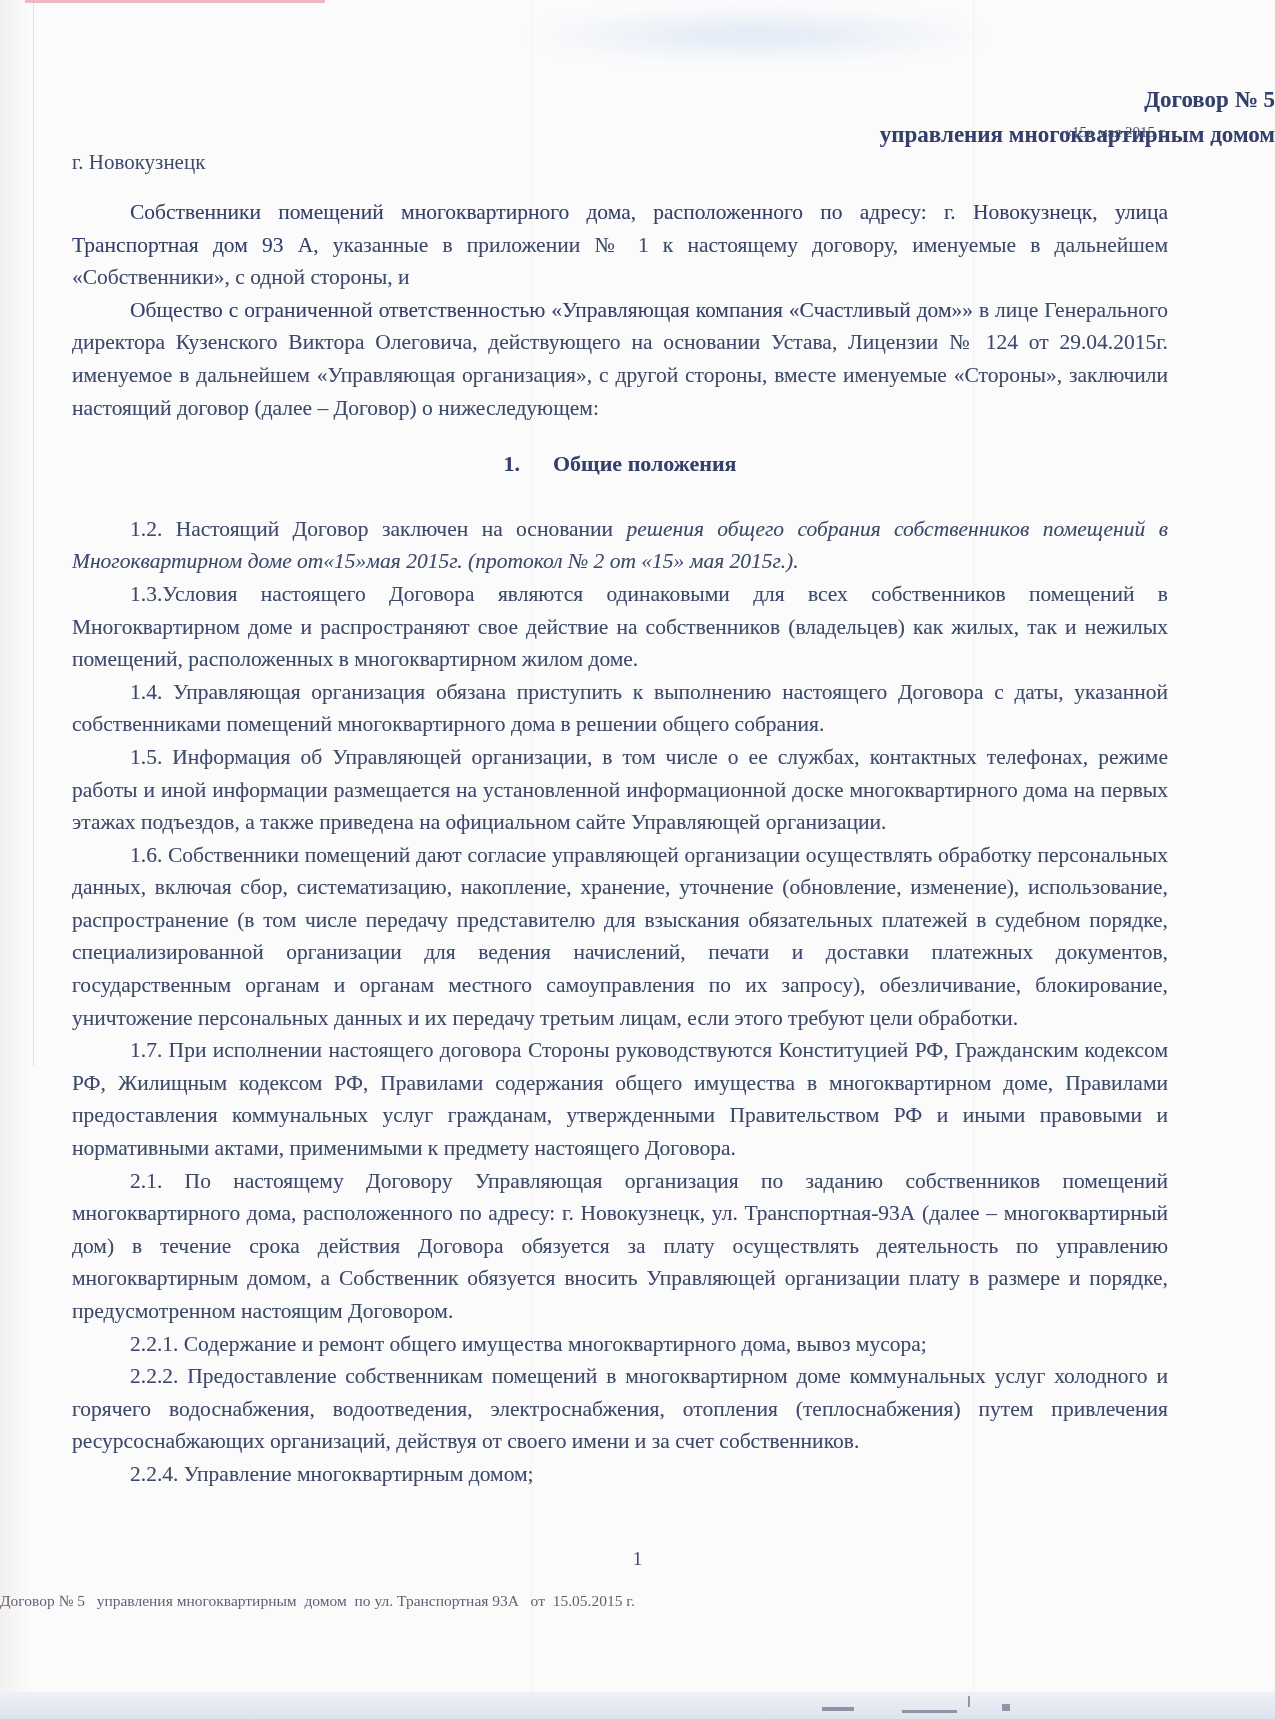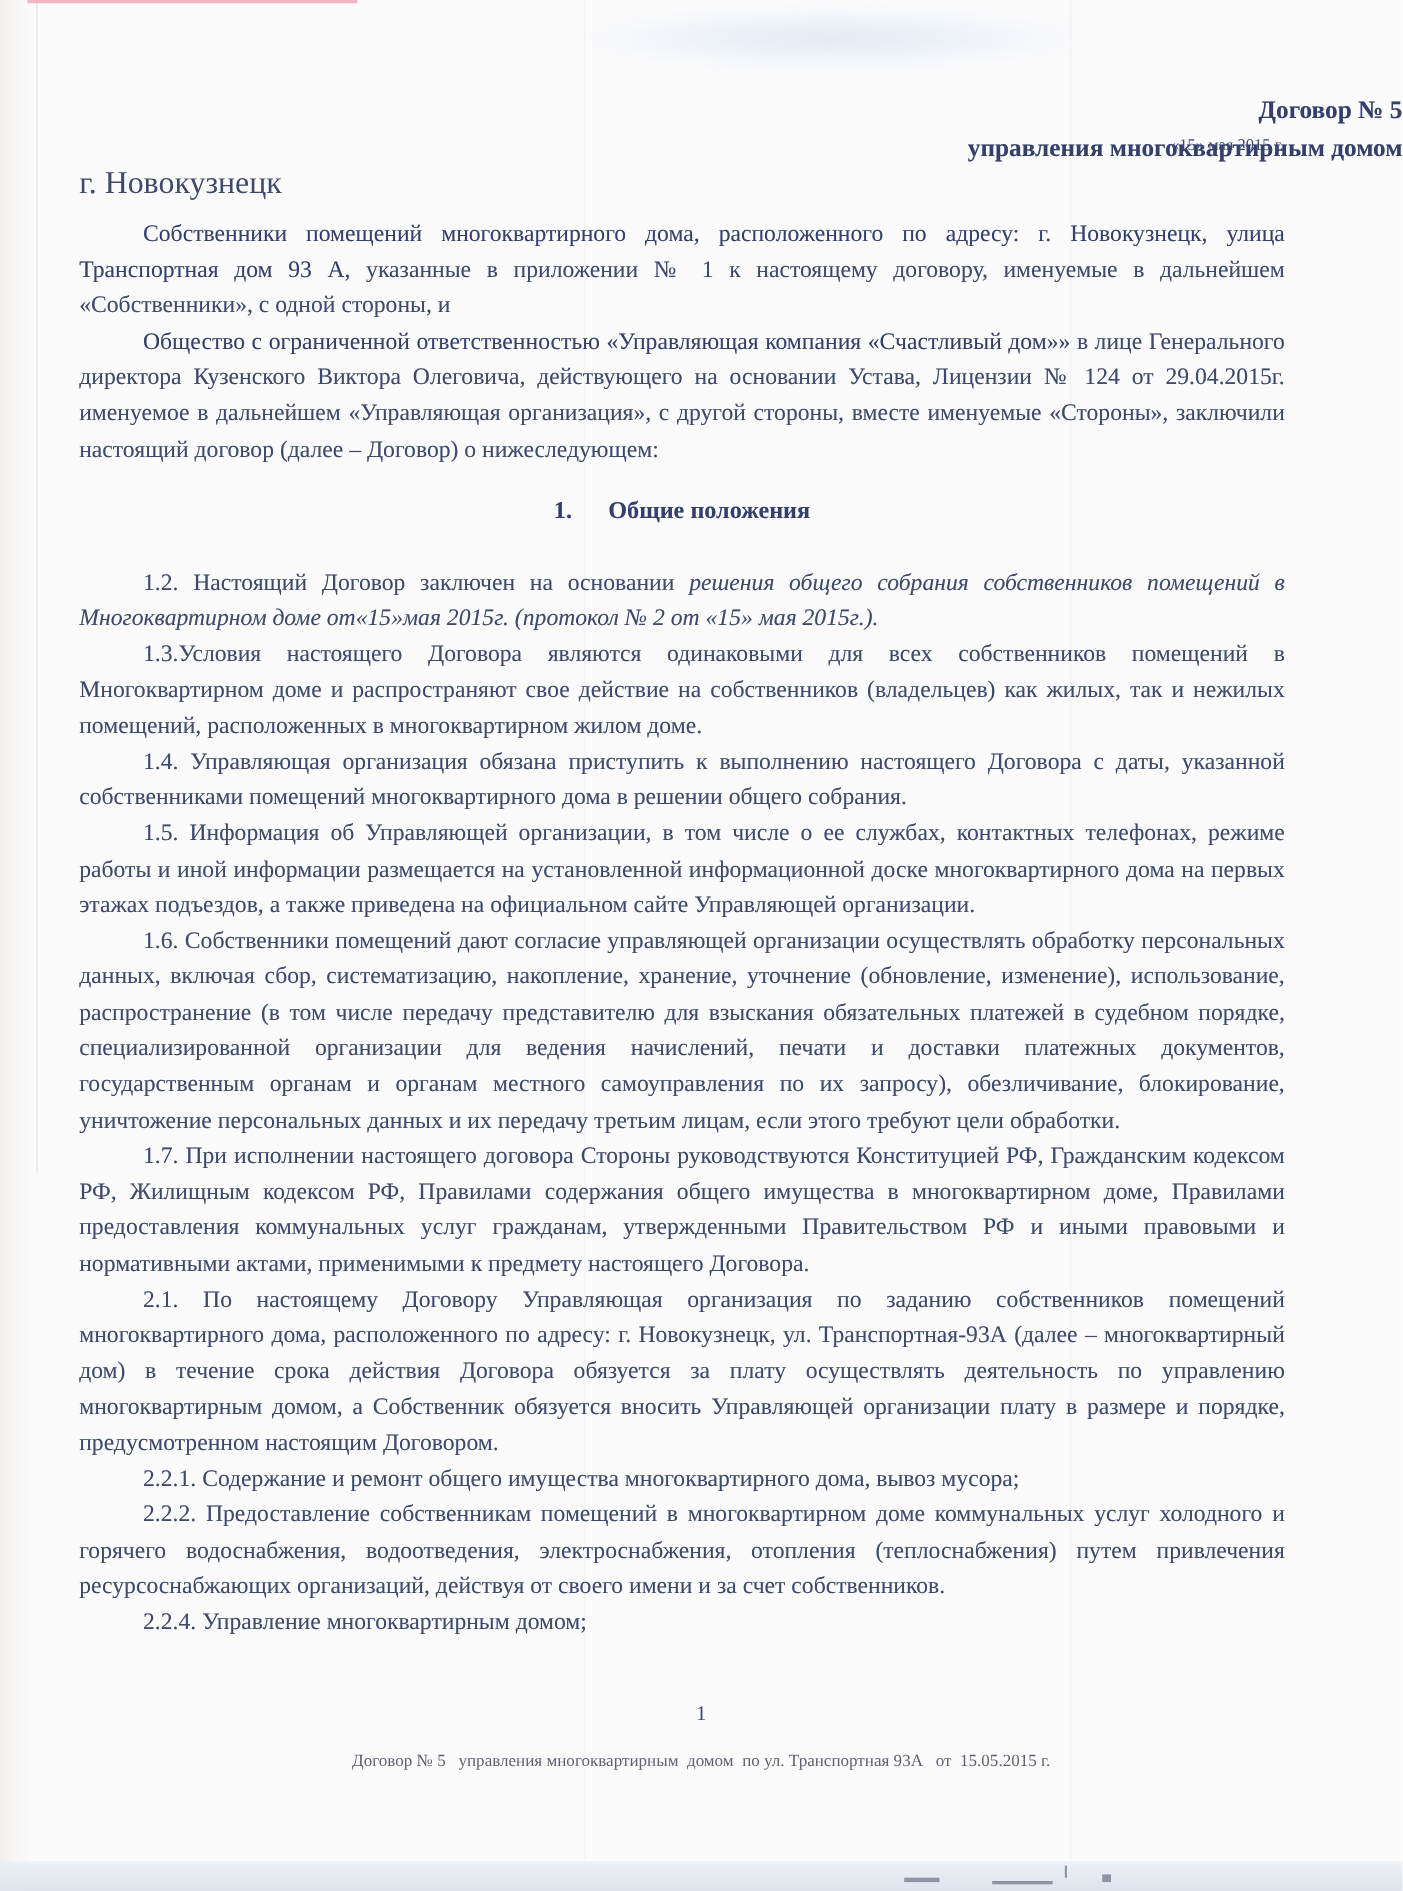--- a/index.html
+++ b/index.html
@@ -54,21 +54,21 @@
 
   
   .title-block{
     position:absolute;left:0;top:82px;width:1275px;
     text-align:right;font-weight:bold;font-size:23px;line-height:35px;
     color:var(--ink-bold);
     text-shadow:0 0 0.5px rgba(52,64,107,0.35);
   }
   .meta-city{
     position:absolute;left:72px;top:150px;
-    font-size:29px;color:var(--ink);
+    font-size:21px;color:var(--ink);
   }
   .meta-date{
     position:absolute;right:108px;top:124px;
     font-size:15px;color:var(--ink);
   }
   .document-body{
     position:absolute;left:72px;top:196px;width:1096px;
     font-size:21.5px;line-height:32.6px;text-align:justify;
     color:var(--ink);
     text-shadow:0 0 0.4px rgba(62,74,107,0.30);
@@ -79,21 +79,21 @@
     text-align:center;font-weight:bold;text-indent:0;
     white-space:pre-wrap;color:var(--ink-bold);font-size:22px;
   }
   .document-body span.b{font-weight:normal;color:var(--ink-bold);}
   .document-body span.i{font-style:italic;}
   .page-number{
     position:absolute;left:0;top:1548px;width:1275px;text-align:center;
     font-size:19px;color:var(--ink);
   }
   .page-footer{
-    position:absolute;left:0;top:1592px;width:1275px;text-align:center;
+    position:absolute;left:0;top:1592px;width:1275px;text-align:left;
     font-size:15.5px;color:var(--footer-ink);white-space:pre;
   }
 </style>
 </head>
 <body>
 
 <div class="scan-page">
 
   <div class="edge-left"></div>
   <div class="edge-left-line"></div>

